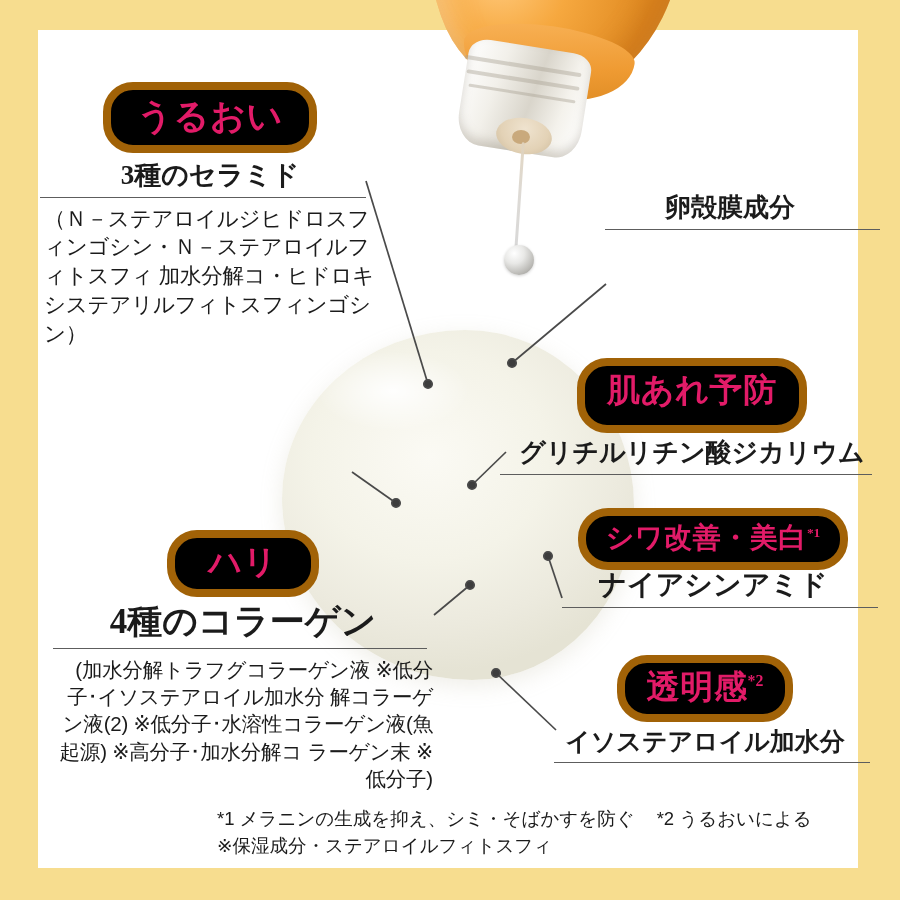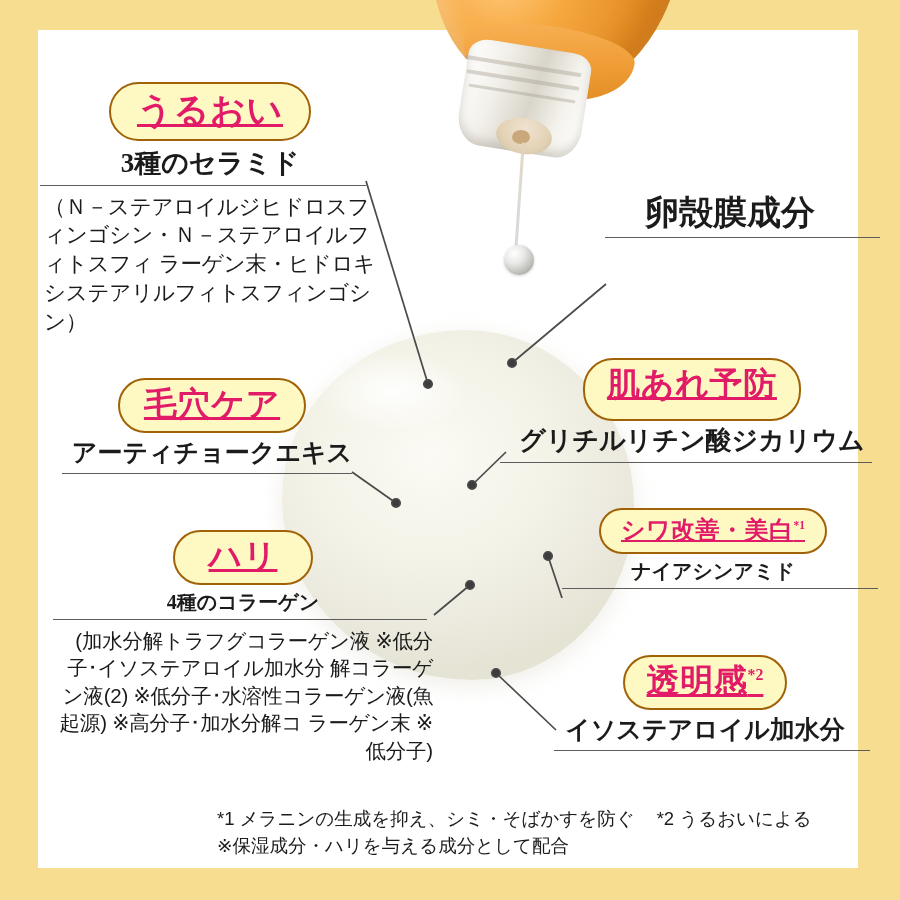--- a/index.html
+++ b/index.html
@@ -146,30 +146,29 @@
     position: absolute;
     left: 0; top: 0;
     width: 900px; height: 900px;
     pointer-events: none;
   }
 
   
   .callout { position: absolute; }
   .badge {
     display: inline-block;
-    background: #fef9c3;
-    border: 2px solid #a16207;
+    background: #000000;
+    border: 8px solid #a16207;
     border-radius: 30px;
     color: #e21b68;
     font-weight: bold;
     letter-spacing: .02em;
     line-height: 1;
     white-space: nowrap;
     font-family: "Liberation Serif", "DejaVu Serif", serif;
-    text-decoration: underline;
   }
   .badge .sup {
     font-size: .48em;
     vertical-align: super;
     letter-spacing: 0;
   }
   .sub-name {
     color: #1b1b1b;
     font-weight: bold;
     white-space: nowrap;
@@ -189,42 +188,42 @@
 
   
   #c-uruoi      { left: 40px;  top: 82px;  width: 340px; text-align: center; }
   #c-uruoi .badge   { font-size: 35px; padding: 9px 26px 11px; }
   #c-uruoi .sub-name{ font-size: 27px; margin-top: 8px; }
   #c-uruoi .rule    { margin-top: 6px; width: 326px; }
   #c-uruoi .detail  { font-size: 21.5px; text-align: left; margin-top: 7px; padding-left: 4px; }
 
   #c-hari-danryoku  { left: 580px; top: 188px; width: 300px; text-align: center; }
   #c-hari-danryoku .badge    { font-size: 33px; padding: 8px 22px 10px; }
-  #c-hari-danryoku .sub-name { font-size: 34px; margin-top: 6px; }
+  #c-hari-danryoku .sub-name { font-size: 26px; margin-top: 6px; }
   #c-hari-danryoku .rule     { margin-top: 6px; width: 275px; margin-left: 25px; }
 
   #c-keana      { left: 62px;  top: 378px; width: 300px; text-align: center; }
   #c-keana .badge    { font-size: 33px; padding: 8px 24px 10px; }
   #c-keana .sub-name { font-size: 25px; margin-top: 6px; }
   #c-keana .rule     { margin-top: 6px; width: 290px; }
 
   #c-hadaare    { left: 500px; top: 358px; width: 384px; text-align: center; }
   #c-hadaare .badge    { font-size: 33px; padding: 8px 22px 18px; }
   #c-hadaare .sub-name { font-size: 26px; margin-top: 6px; text-align: center; }
   #c-hadaare .rule     { margin-top: 6px; width: 372px; }
 
   #c-hari       { left: 40px;  top: 530px; width: 380px; text-align: center; margin-left: 13px; }
   #c-hari .badge    { font-size: 33px; padding: 8px 34px 10px; }
-  #c-hari .sub-name { font-size: 20px; margin-top: 6px; }
+  #c-hari .sub-name { font-size: 35px; margin-top: 6px; }
   #c-hari .rule     { margin-top: 6px; width: 374px; }
   #c-hari .detail   { font-size: 20.5px; text-align: right; margin-top: 7px; }
 
   #c-shiwa      { left: 548px; top: 508px; width: 330px; text-align: center; }
-  #c-shiwa .badge    { font-size: 24px; padding: 8px 20px 10px; }
-  #c-shiwa .sub-name { font-size: 20px; margin-top: 6px; }
+  #c-shiwa .badge    { font-size: 28px; padding: 8px 20px 10px; }
+  #c-shiwa .sub-name { font-size: 28px; }
   #c-shiwa .rule     { margin-top: 6px; width: 316px; margin-left: 14px; }
 
   #c-toumei     { left: 540px; top: 655px; width: 330px; text-align: center; }
   #c-toumei .badge    { font-size: 33px; padding: 8px 22px 10px; }
   #c-toumei .sub-name { font-size: 25px; margin-top: 6px; }
   #c-toumei .rule     { margin-top: 6px; width: 316px; margin-left: 14px; }
 
   
   .footnotes {
     position: absolute;
@@ -284,33 +283,28 @@
 
       <polyline points="556,730 496,673" fill="none"></polyline>
       <circle cx="496" cy="673" r="4.2"></circle>
     </g>
   </svg>
 
   <div class="callout" id="c-uruoi">
     <span class="badge"><span>うるおい</span></span>
     <div class="sub-name">3種のセラミド</div>
     <div class="rule"></div>
-    <div class="detail">（Ｎ－ステアロイルジヒドロスフィンゴシン・Ｎ－ステアロイルフィトスフィ ラーゲン末・ヒドロキシステアリルフィトスフィンゴシン）</div>
+    <div class="detail">（Ｎ－ステアロイルジヒドロスフィンゴシン・Ｎ－ステアロイルフィトスフィ 加水分解コ・ヒドロキシステアリルフィトスフィンゴシン）</div>
   </div>
 
   <div class="callout" id="c-hari-danryoku">
     <div class="sub-name">卵殻膜成分</div>
     <div class="rule"></div>
   </div>
 
-  <div class="callout" id="c-keana">
-    <span class="badge"><span>毛穴ケア</span></span>
-    <div class="sub-name">アーティチョークエキス</div>
-    <div class="rule"></div>
-  </div>
 
   <div class="callout" id="c-hadaare">
     <span class="badge"><span>肌あれ予防</span></span>
     <div class="sub-name">グリチルリチン酸ジカリウム</div>
     <div class="rule"></div>
   </div>
 
   <div class="callout" id="c-hari">
     <span class="badge"><span>ハリ</span></span>
     <div class="sub-name">4種のコラーゲン</div>
@@ -328,17 +322,17 @@
     <span class="badge"><span>透明感</span><span class="sup">*2</span></span>
     <div class="sub-name">イソステアロイル加水分</div>
     <div class="rule"></div>
   </div>
 
   <div class="footnotes">
     <div>
       <span>*1 メラニンの生成を抑え、シミ・そばかすを防ぐ</span><span class="fn-gap"></span><span>*2 うるおいによる</span>
     </div>
     <div>
-      <span>※保湿成分・ハリを与える成分として配合</span>
+      <span>※保湿成分・ステアロイルフィトスフィ</span>
     </div>
   </div>
 
 </div>
 
 </body></html>

